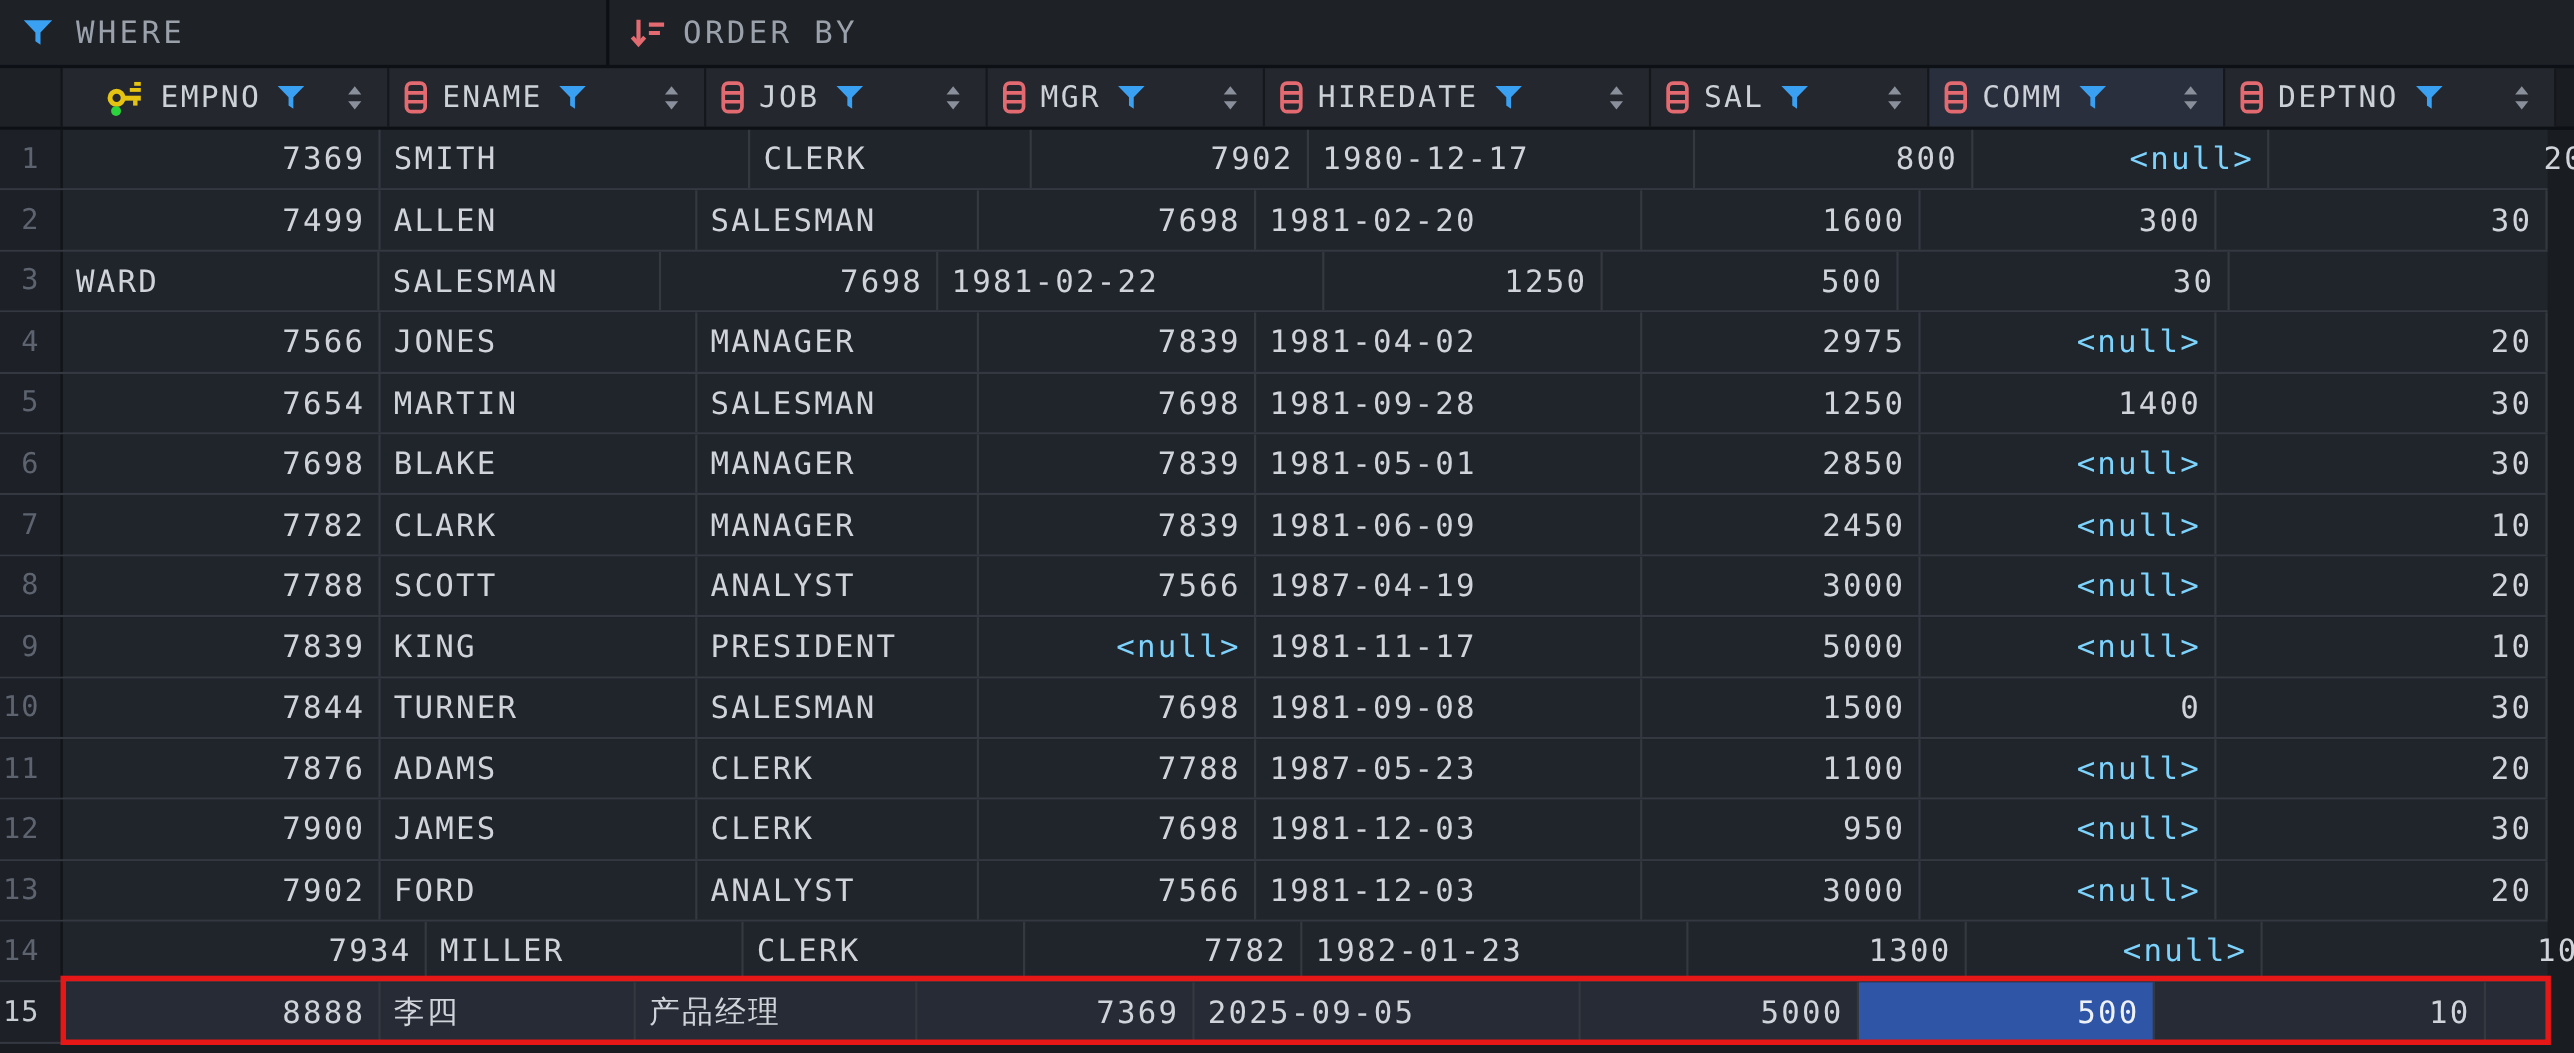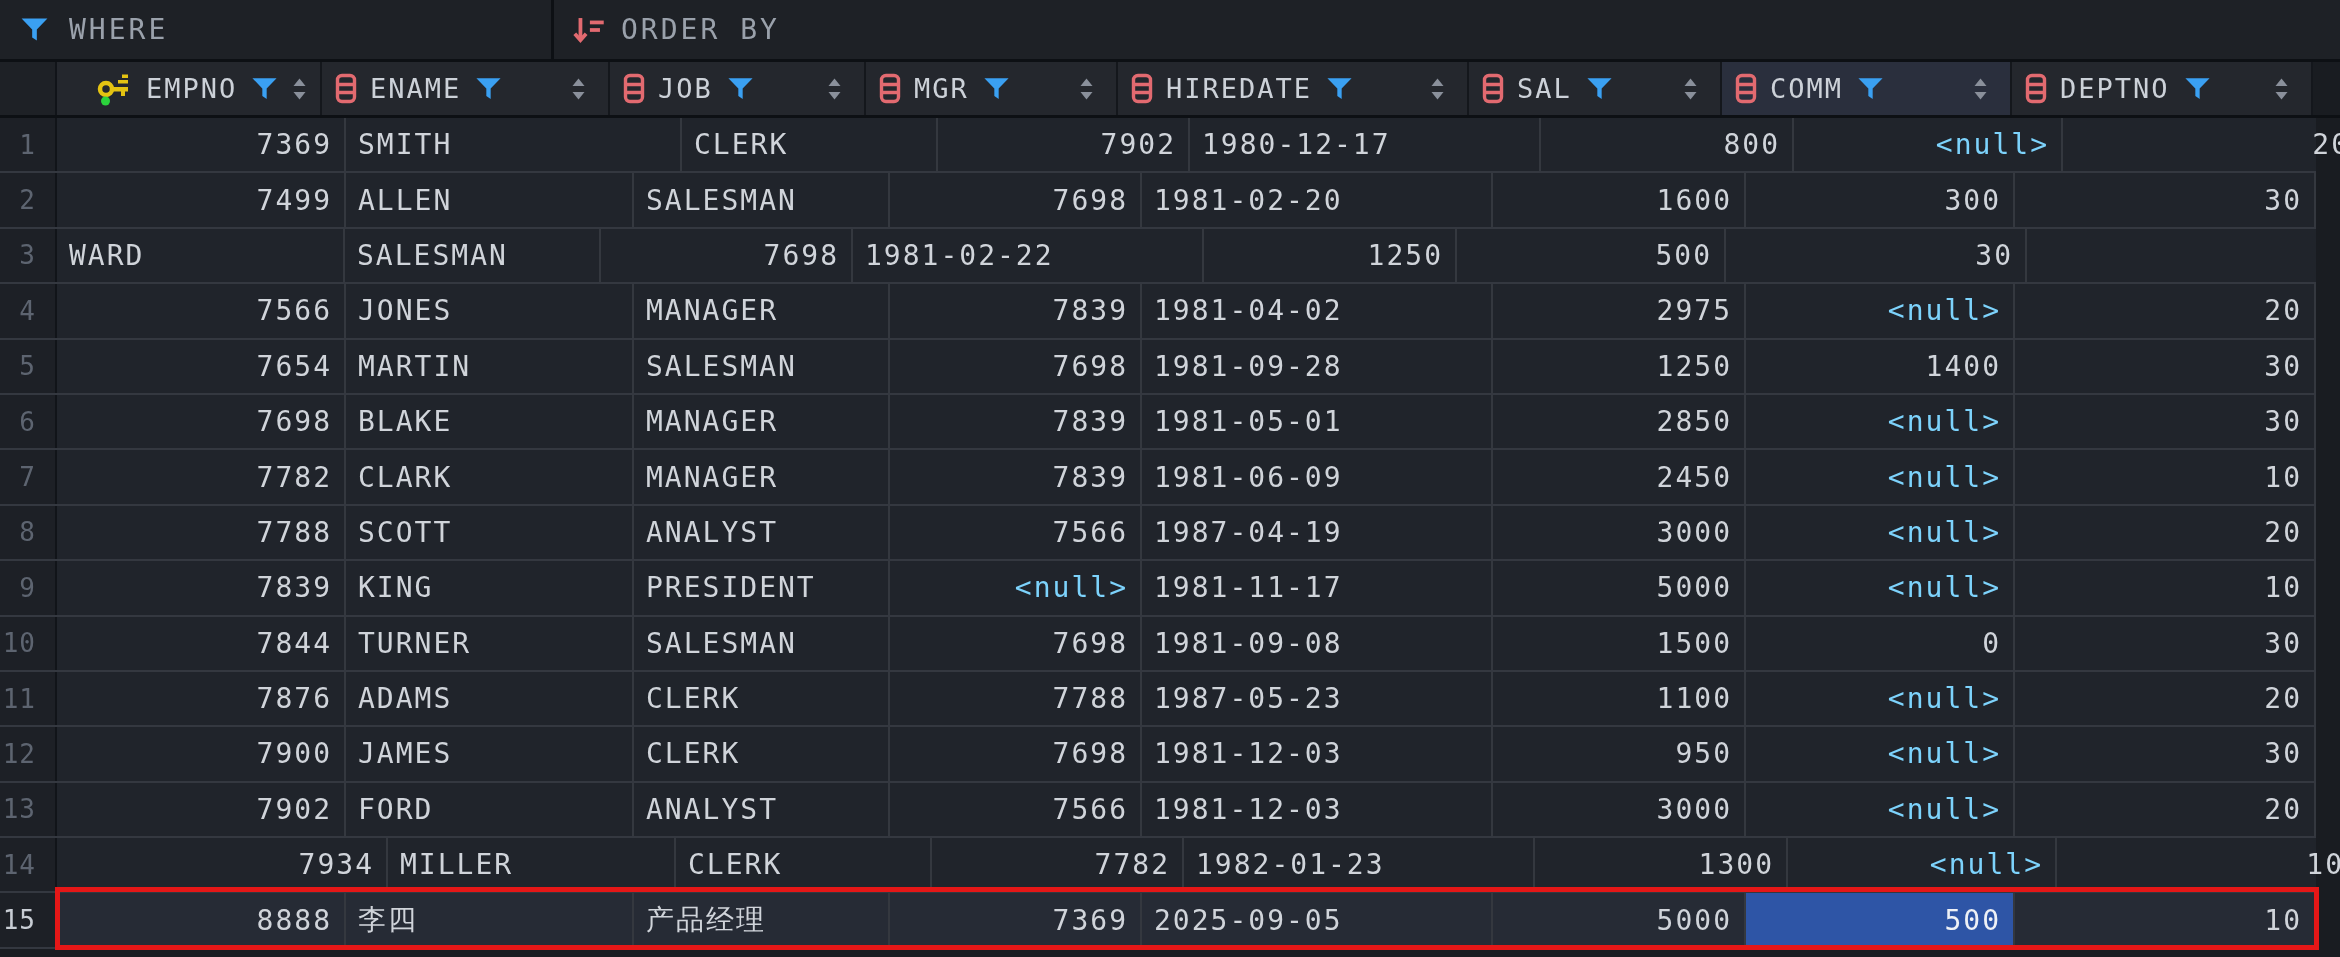--- a/index.html
+++ b/index.html
@@ -99,21 +99,21 @@
             <path d="M15 12.5h8"></path>
           </g>
         </svg>
       </span>
       <span class="tb-label">ORDER BY</span>
     </div>
   </div>
 
   <div class="header-row" id="header-row">
     <div class="corner"></div>
-  <div class="hcell" style="width: 265px; padding-left: 40px;">
+  <div class="hcell" style="width: 297px; padding-left: 40px;">
         <span class="cicon">
           <svg width="36" height="34" viewBox="0 0 36 34">
             <circle cx="9" cy="17" r="6" fill="none" stroke="#e4c312" stroke-width="4.5"></circle>
             <rect x="15" y="15" width="16" height="4.5" fill="#e4c312"></rect>
             <rect x="21" y="8" width="10" height="3.5" fill="#e4c312"></rect>
             <rect x="25" y="2.5" width="6" height="3.5" fill="#e4c312"></rect>
             <rect x="24" y="19" width="4" height="5" fill="#e4c312"></rect>
             <circle cx="8.5" cy="29" r="4.5" fill="#2bd33c"></circle>
           </svg>
         </span>
@@ -223,21 +223,21 @@
             <path d="M2 3.5h20L13.8 12v8.6l-3.6-2.4V12z" fill="#3aa0f2"></path>
           </svg>
         </span>
         <span class="sorticon">
           <svg width="15" height="24" viewBox="0 0 15 24">
             <path d="M7.5 1.5L13.5 9h-12z" fill="#8a909b"></path>
             <path d="M7.5 22.5L1.5 15h12z" fill="#8a909b"></path>
           </svg>
         </span>
       </div>
-      <div class="hcell hl" style="width: 290px; text-align: right;">
+      <div class="hcell hl" style="width: 269px; text-align: right;">
         <span class="cicon">
           <svg width="22" height="31" viewBox="0 0 22 31">
             <rect x="2.5" y="2.5" width="17" height="26" rx="4.5" fill="none" stroke="#e26a70" stroke-width="3.4"></rect>
             <path d="M2.5 11.5h17M2.5 19.5h17" stroke="#e26a70" stroke-width="3.4"></path>
           </svg>
         </span>
         <span class="hlabel">COMM</span>
         <span class="ficon">
           <svg width="29" height="29" viewBox="0 0 24 24">
             <path d="M2 3.5h20L13.8 12v8.6l-3.6-2.4V12z" fill="#3aa0f2"></path>
@@ -422,21 +422,21 @@
         <div class="cell left" style="width: 256px;">CLERK</div>
         <div class="cell right" style="width: 252px;">7782</div>
         <div class="cell left" style="width: 351px;">1982-01-23</div>
         <div class="cell right" style="width: 253px;">1300</div>
         <div class="cell right nul" style="width: 269px;">&lt;null&gt;</div>
         <div class="cell right" style="width: 301px;">10</div>
       </div>
       <div class="row selected">
         <div class="rownum">15</div>
         <div class="cell right" style="width: 289px;">8888</div>
-        <div class="cell left" style="width: 288px; font-family: Liberation Mono, monospace;">李四</div>
+        <div class="cell left" style="width: 232px; font-family: Liberation Mono, monospace;">李四</div>
         <div class="cell left" style="width: 256px;">产品经理</div>
         <div class="cell right" style="width: 252px;">7369</div>
         <div class="cell left" style="width: 351px;">2025-09-05</div>
         <div class="cell right" style="width: 253px;">5000</div>
         <div class="cell right selcell" style="width: 269px;">500</div>
         <div class="cell right" style="width: 301px;">10</div>
       </div>
     </div>
 
 </div>

